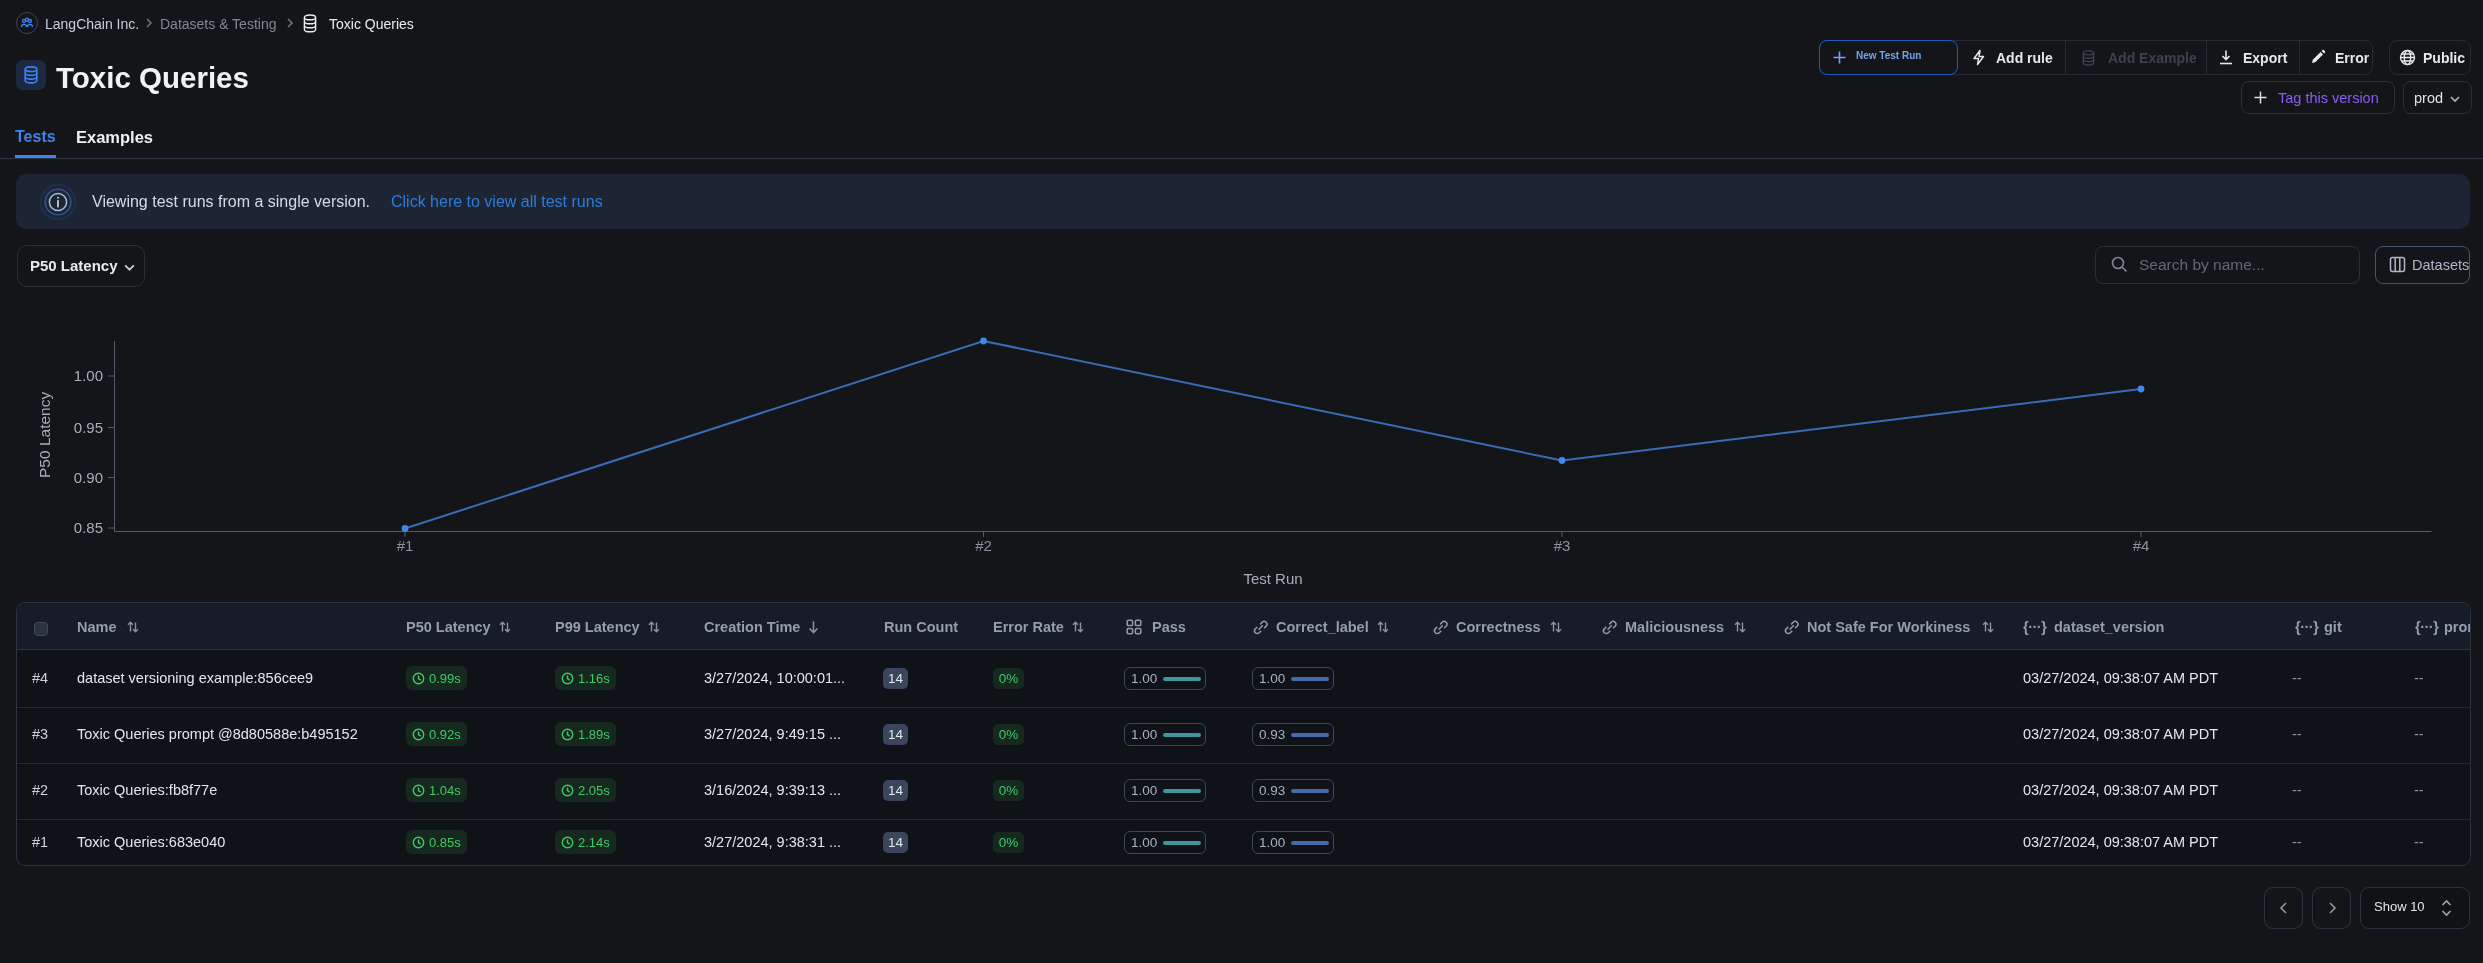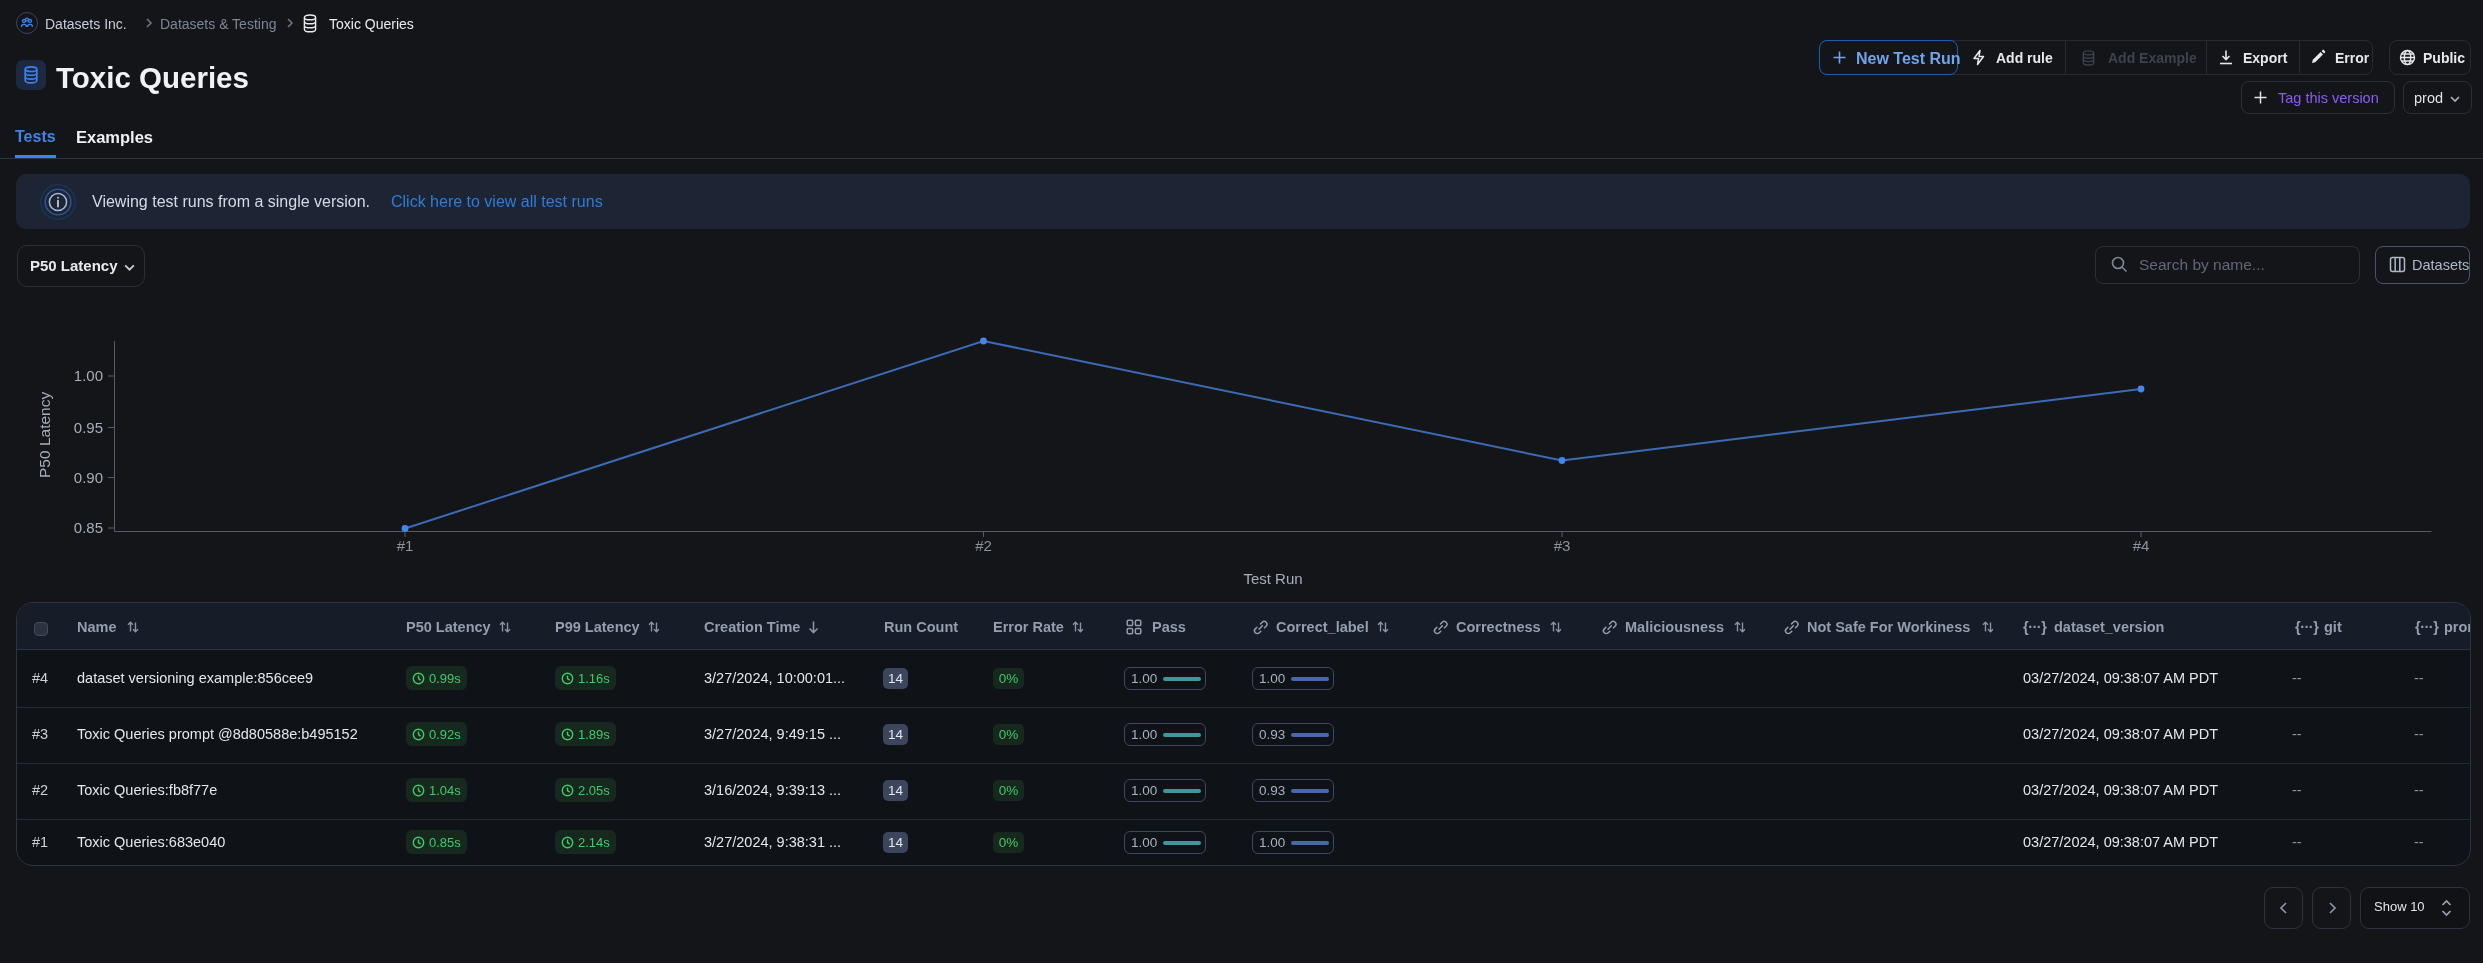--- a/index.html
+++ b/index.html
@@ -21,21 +21,21 @@
 <body>
 
 <div class="a" style="left:16px;top:12px;width:22px;height:22px;border-radius:50%;border:1.5px solid #39445a"></div>
 <svg class="a" style="left:20px;top:16px" width="14" height="14" viewBox="0 0 14 14" fill="none" stroke="#3b82f6" stroke-width="1.3">
   <circle cx="4" cy="5" r="1.5"></circle>
     <circle cx="10" cy="5" r="1.5"></circle>
     <circle cx="7" cy="3.6" r="1.5"></circle>
   <path d="M1.5 11c0-1.6 1.1-2.6 2.5-2.6S6.5 9.4 6.5 11"></path>
     <path d="M7.5 11c0-1.6 1.1-2.6 2.5-2.6s2.5 1 2.5 2.6"></path>
 </svg>
-<div class="a" style="left:45px;top:16px;font-size:14px;color:#c7ced9">Datasets Inc.</div>
+<div class="a" style="left:45px;top:16px;font-size:14px;color:#c7ced9">LangChain Inc.</div>
 <svg class="a" style="left:143px;top:17px" width="12" height="12" viewBox="0 0 12 12" fill="none" stroke="#6b7484" stroke-width="1.6">
     <path d="M4 2l4 4-4 4"></path>
   </svg>
 <div class="a" style="left:160px;top:16px;font-size:14px;color:#7d8694">Datasets &amp; Testing</div>
 <svg class="a" style="left:284px;top:17px" width="12" height="12" viewBox="0 0 12 12" fill="none" stroke="#6b7484" stroke-width="1.6">
     <path d="M4 2l4 4-4 4"></path>
   </svg>
 <svg class="a" style="left:302px;top:14px" width="16" height="19" viewBox="0 0 16 19" fill="none" stroke="#e8ebef" stroke-width="1.4">
   <ellipse cx="8" cy="3.4" rx="5.6" ry="2.4"></ellipse>
   <path d="M2.4 3.4v4c0 1.3 2.5 2.4 5.6 2.4s5.6-1.1 5.6-2.4v-4"></path>
@@ -59,21 +59,21 @@
 <div class="a" style="left:0;top:158px;width:2483px;height:1px;background:#2e3543"></div>
 
 <div class="a" style="left:1819px;top:40px;width:554px;height:35px;border:1px solid #262b33;border-radius:8px"></div>
 <div class="a" style="left:2065px;top:40px;width:1px;height:35px;background:#262b33"></div>
 <div class="a" style="left:2206px;top:40px;width:1px;height:35px;background:#262b33"></div>
 <div class="a" style="left:2299px;top:40px;width:1px;height:35px;background:#262b33"></div>
 <div class="a" style="left:1819px;top:40px;width:139px;height:35px;border:1px solid #2159b8;border-radius:8px"></div>
 <svg class="a" style="left:1832px;top:50px" width="15" height="15" viewBox="0 0 15 15" fill="none" stroke="#6fa5e9" stroke-width="1.6">
     <path d="M7.5 1.5v12M1.5 7.5h12"></path>
   </svg>
-<div class="a" style="left:1856px;top:50px;font-size:16px;font-weight:600;color:#6fa5e9">New Test Run</div>
+<div class="a" style="left:1856px;top:50px;font-size:10px;font-weight:600;color:#6fa5e9">New Test Run</div>
 <svg class="a" style="left:1971px;top:49px" width="16" height="17" viewBox="0 0 16 17" fill="none" stroke="#e5e8ec" stroke-width="1.5">
     <path d="M9 1.5L3 9.5h4.5l-1 6 6-8H8z" stroke-linejoin="round"></path>
   </svg>
 <div class="a" style="left:1996px;top:50px;font-size:14px;font-weight:600;color:#e5e8ec">Add rule</div>
 <svg class="a" style="left:2081px;top:50px" width="15" height="16" viewBox="0 0 16 18" fill="none" stroke="#3c424e" stroke-width="1.5">
   <ellipse cx="8" cy="3.2" rx="5.8" ry="2.3"></ellipse>
     <path d="M2.2 3.2v3.8c0 1.3 2.6 2.3 5.8 2.3s5.8-1 5.8-2.3V3.2"></path>
     <path d="M2.2 7v3.8c0 1.3 2.6 2.3 5.8 2.3s5.8-1 5.8-2.3V7"></path>
     <path d="M2.2 10.8v3.8c0 1.3 2.6 2.3 5.8 2.3s5.8-1 5.8-2.3v-3.8"></path>
 </svg>
@@ -161,21 +161,21 @@
     <text x="1273" y="254" text-anchor="middle">Test Run</text>
     <text transform="translate(50,148) rotate(-90)" x="0" y="0" font-size="15.5">P50 Latency</text>
   </g>
   <polyline points="405,198.5 983.5,11 1562,130.5 2141,59" fill="none" stroke="#3a6cb5" stroke-width="2"></polyline>
   <circle cx="405" cy="198.5" r="3.4" fill="#4187ec"></circle>
   <circle cx="983.5" cy="11" r="3.4" fill="#4187ec"></circle>
   <circle cx="1562" cy="130.5" r="3.4" fill="#4187ec"></circle>
   <circle cx="2141" cy="59" r="3.4" fill="#4187ec"></circle>
 </svg>
 
-<div class="a" id="tablebox" style="left:16px;top:602px;width:2455px;height:264px;border:1px solid #2b3444;border-radius:17px;overflow:hidden;background:#0f1217">
+<div class="a" id="tablebox" style="left:16px;top:602px;width:2455px;height:264px;border:1px solid #2b3444;border-radius:9px;overflow:hidden;background:#0f1217">
   <div class="a" style="left:0;top:0;width:2455px;height:47px;background:#161c28;border-bottom:1px solid #2b3444"></div>
   <div class="a" style="left:0;top:104px;width:2455px;height:1px;background:#232b3a"></div>
   <div class="a" style="left:0;top:160px;width:2455px;height:1px;background:#232b3a"></div>
   <div class="a" style="left:0;top:216px;width:2455px;height:1px;background:#232b3a"></div>
 
   <svg width="0" height="0" style="position:absolute">
     <defs>
       <g id="sorti" fill="none" stroke="#8a94a4" stroke-width="1.4">
         <path d="M3.5 11.5V2.5M1 4.8L3.5 2.3 6 4.8"></path>
         <path d="M8.5 2.5v9M6 9.2l2.5 2.5L11 9.2"></path>

